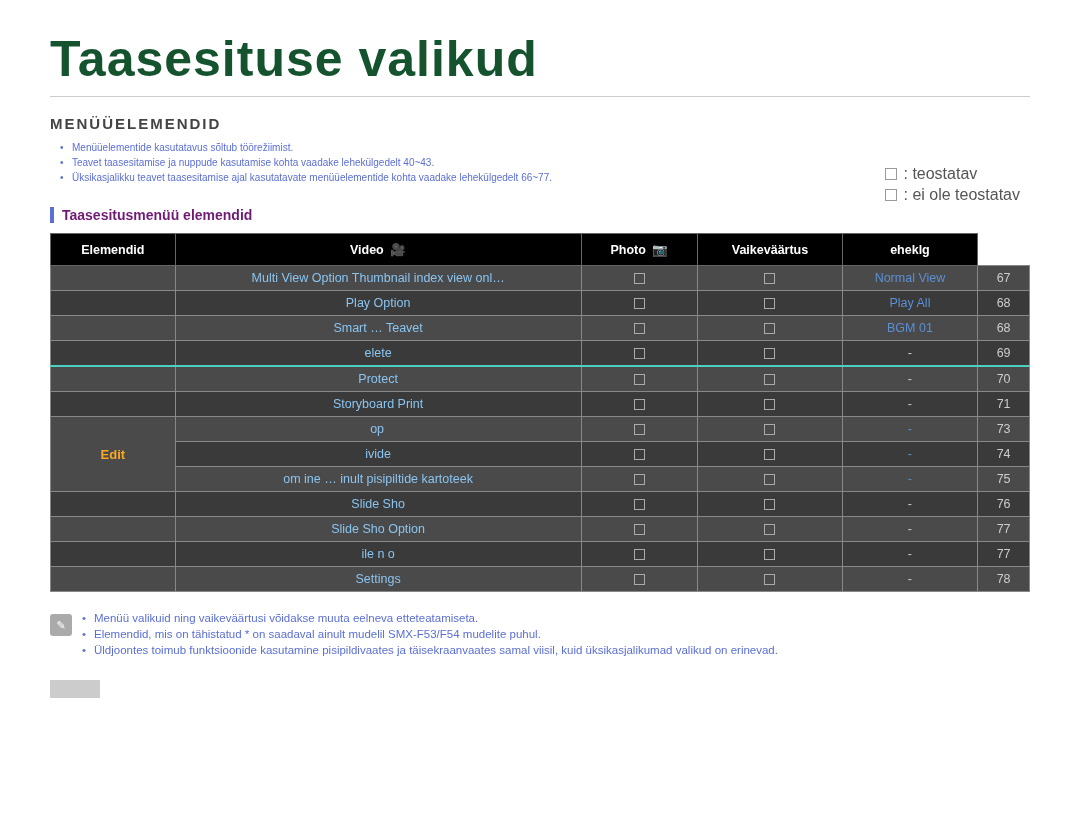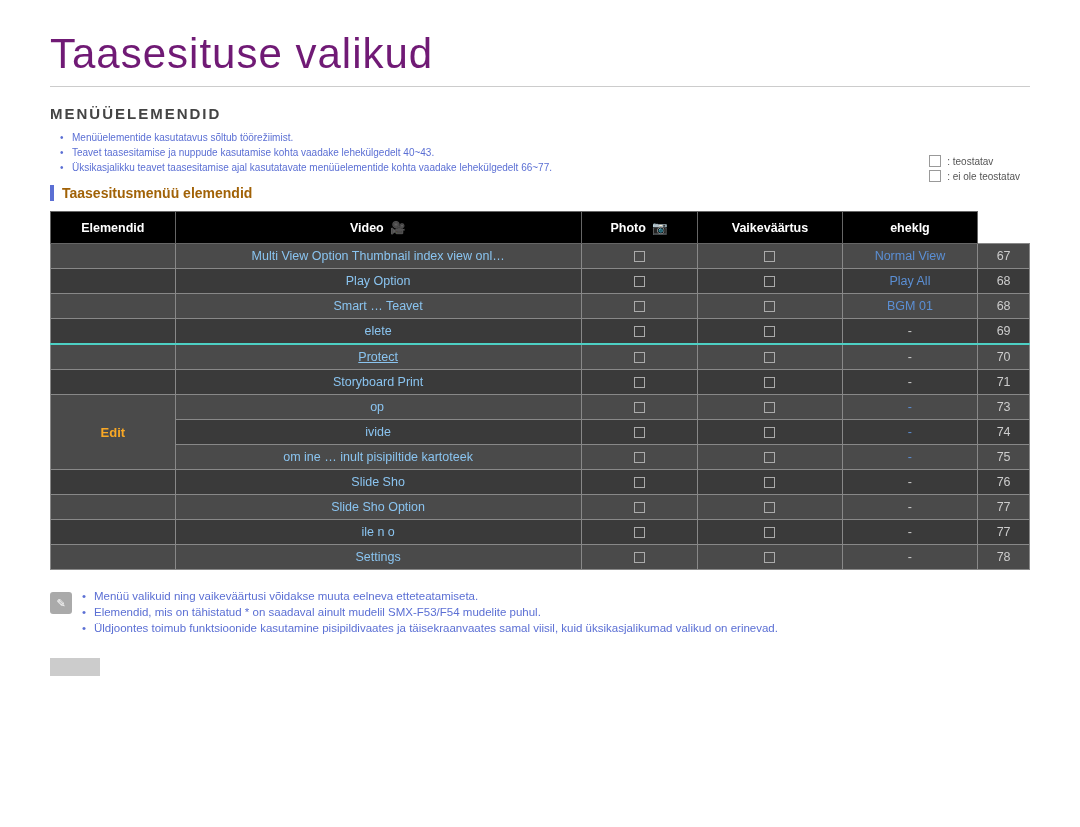--- a/index.html
+++ b/index.html
@@ -6,23 +6,23 @@
     body {
       font-family: Arial, sans-serif;
       background: #fff;
       color: #333;
       width: 1080px;
       min-height: 827px;
       padding: 30px 50px 30px 50px;
       font-size: 13px;
     }
     .page-title {
-      font-size: 42px;
-      color: #701a75;
-      font-weight: 400;
+      font-size: 50px;
+      color: #14532d;
+      font-weight: 700;
       letter-spacing: 1px;
       margin-bottom: 8px;
     }
     .title-divider {
       border: none;
       border-top: 1px solid #ccc;
       margin-bottom: 18px;
     }
     .section-heading {
       font-size: 15px;
@@ -45,41 +45,41 @@
     }
     .bullet-list li::before {
       content: "•";
       position: absolute;
       left: 0;
       color: #5b6fd4;
     }
     .legend-area {
       float: right;
       text-align: left;
-      font-size: 10px;
+      font-size: 16px;
       color: #555;
       margin-top: -30px;
       margin-right: 10px;
     }
     .legend-item {
       display: flex;
       align-items: center;
       margin-bottom: 3px;
     }
     .legend-box {
       width: 12px;
       height: 12px;
       border: 1px solid #999;
       margin-right: 6px;
       display: inline-block;
     }
     .subsection-heading {
       font-size: 14px;
       font-weight: bold;
-      color: #a16207;
+      color: #701a75;
       border-left: 4px solid #5b6fd4;
       padding-left: 8px;
       margin-bottom: 10px;
       clear: both;
     }
     .table-container {
       width: 100%;
       border-collapse: collapse;
       margin-bottom: 20px;
     }
@@ -233,21 +233,21 @@
       <tr>
         <td></td>
         <td class="name-col" style="text-align: center;">elete</td>
         <td class="check-col"><span class="checkbox-sym"></span></td>
         <td class="check-col"><span class="checkbox-sym"></span></td>
         <td class="default-col" style="color: rgb(204, 204, 204);">-</td>
         <td class="page-col">69</td>
       </tr>
       <tr class="teal-border">
         <td></td>
-        <td class="name-col" style="text-align: center; text-decoration: underline;">Protect</td>
+        <td class="name-col" style="text-align: center;">Protect</td>
         <td class="check-col"><span class="checkbox-sym"></span></td>
         <td class="check-col"><span class="checkbox-sym"></span></td>
         <td class="default-col" style="color: rgb(204, 204, 204);">-</td>
         <td class="page-col">70</td>
       </tr>
       <tr>
         <td></td>
         <td class="name-col" style="text-align: center;">Storyboard Print</td>
         <td class="check-col"><span class="checkbox-sym"></span></td>
         <td class="check-col"><span class="checkbox-sym"></span></td>

